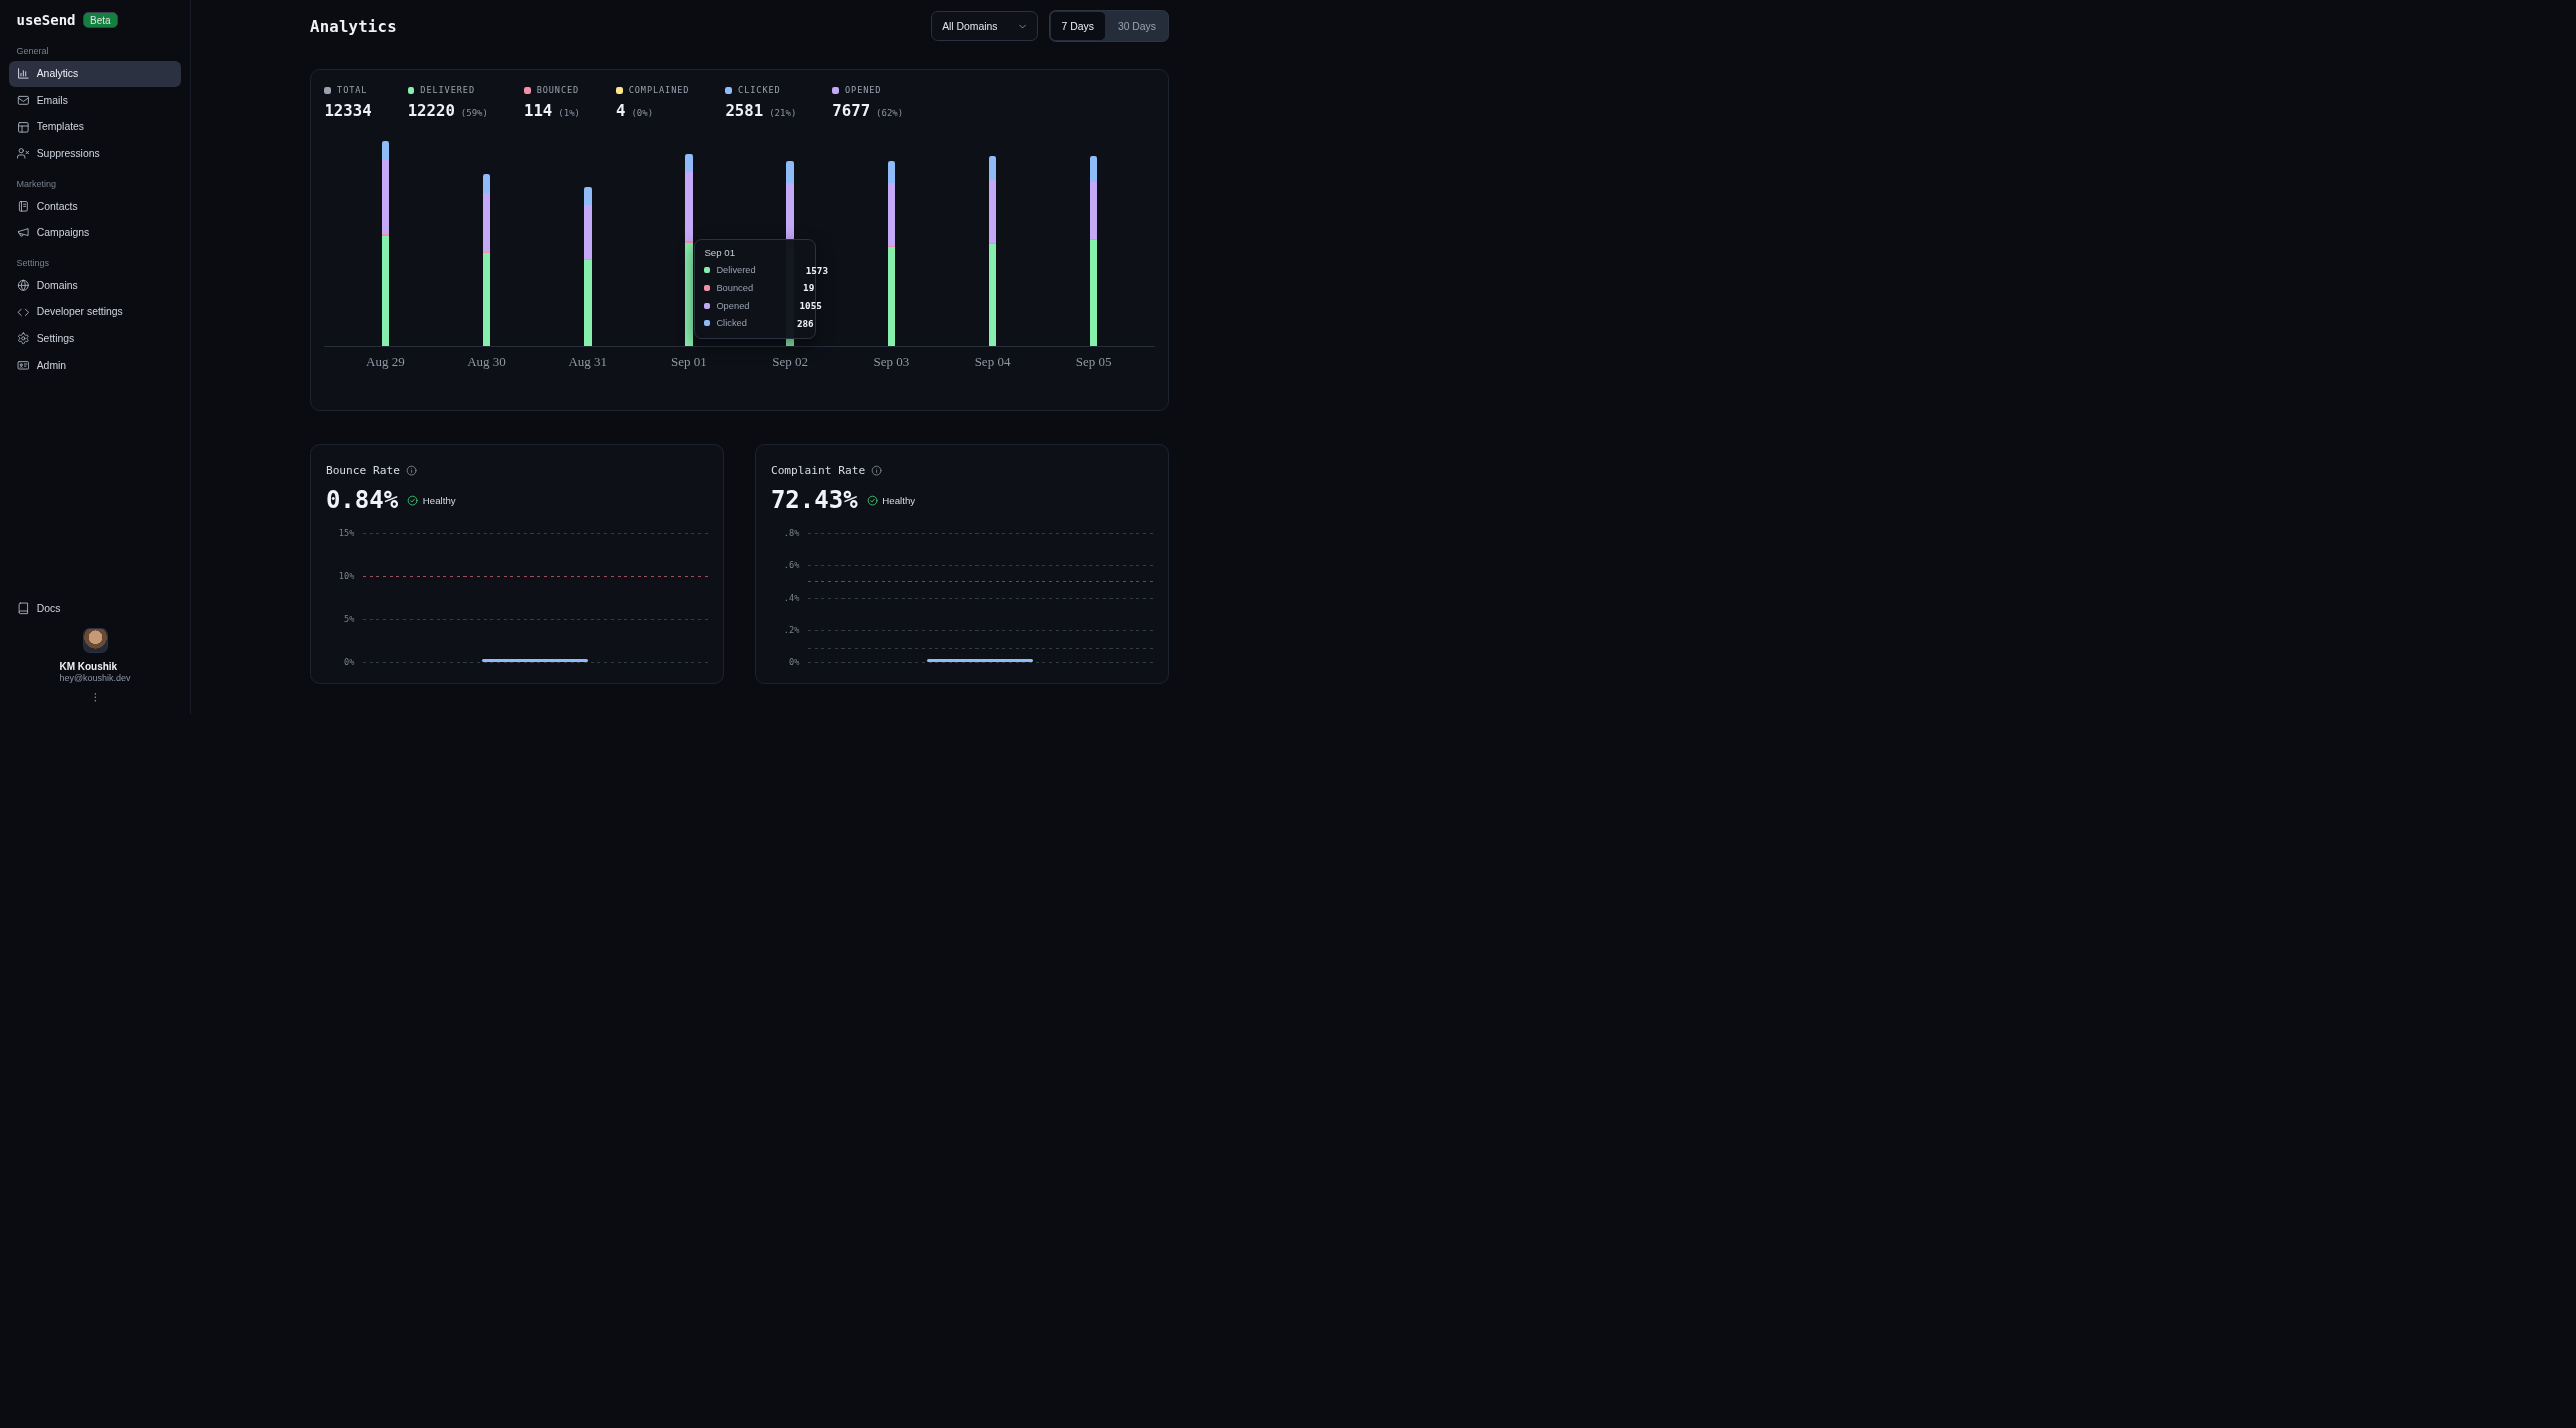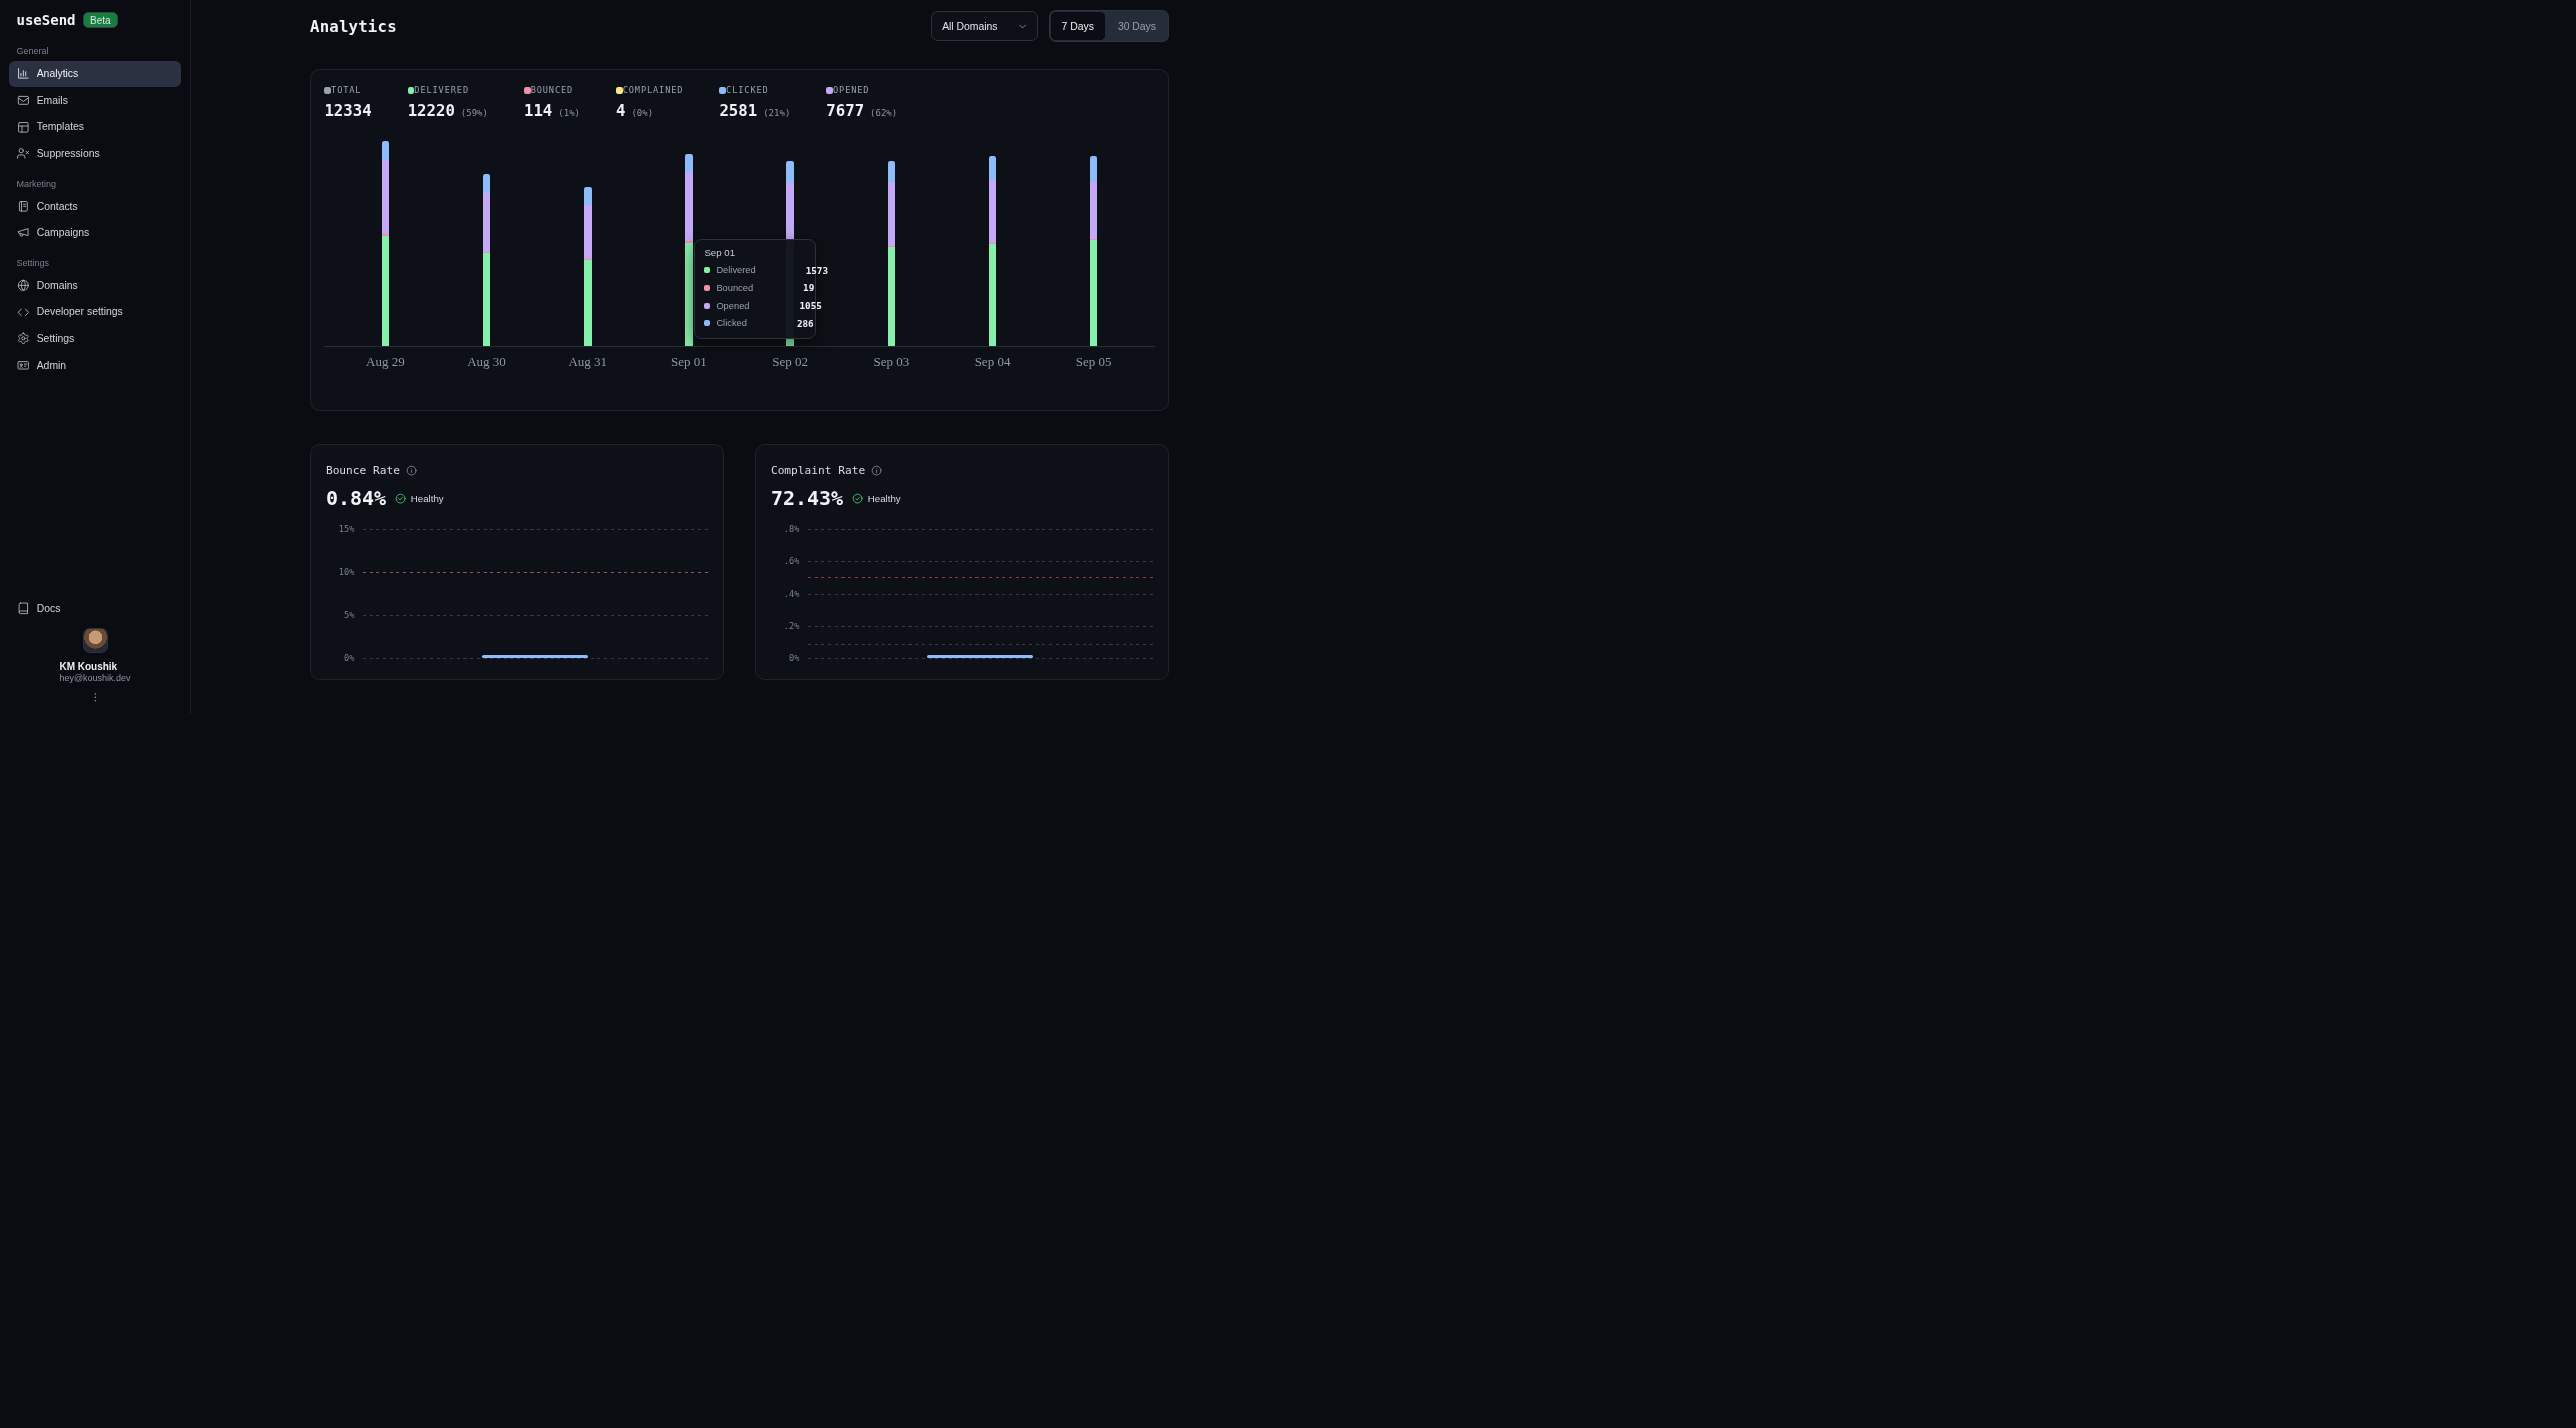--- a/index.html
+++ b/index.html
@@ -34,21 +34,21 @@
   .controls{display:flex;gap:10.4px;align-items:center;}
   .dropdown{display:flex;align-items:center;gap:19.4px;height:30px;padding:0 9px 0 10.4px;background:#0d1016;border:0.7px solid #2a3140;border-radius:6.7px;color:#e2e6ec;font-size:10.4px;cursor:pointer;font-family:inherit;}
   .dropdown .ic{width:11.2px;height:11.2px;color:#9aa3b2;}
   .range-toggle{display:flex;background:#262d3a;border:0.7px solid #2e3542;border-radius:6.7px;overflow:hidden;}
   .range-btn{height:30px;padding:0 12px;font-size:10.4px;color:#98a1b0;background:transparent;border:none;cursor:pointer;font-family:inherit;}
   .range-btn.active{background:#0a0d13;color:#eef1f5;border-radius:6px;box-shadow:inset 0 0 0 0.7px #323a49;}
 
   .card{background:#0d1016;border:0.7px solid #1d2430;border-radius:9.7px;}
   .stats-card{margin-top:27px;padding:15px 13.4px 40px;}
   .stats-row{display:flex;gap:36px;}
-  .stat .lab{display:flex;align-items:center;}
+  .stat .lab{display:flex;align-items:center;gap:6px;}
   .dot{width:6.7px;height:6.7px;border-radius:2.2px;flex:0 0 auto;}
   .stat .lab .stat-label{font-family:"DejaVu Sans Mono",monospace;font-size:8.6px;letter-spacing:0.9px;color:#98a1b0;}
   .stat .val{margin-top:5.2px;font-family:"DejaVu Sans Mono",monospace;font-size:15.7px;font-weight:700;color:#eef1f6;display:flex;align-items:baseline;gap:6px;}
   .stat .pct{font-size:9px;color:#8b93a3;font-weight:400;font-family:"DejaVu Sans Mono",monospace;}
 
   .chart-wrap{margin-top:18px;}
   .plot{position:relative;height:209px;display:flex;align-items:flex-end;padding:0 10.4px;border-bottom:0.7px solid #272e3b;}
   .slot{flex:1;display:flex;justify-content:center;align-items:flex-end;height:100%;}
   .bar{width:7.5px;display:flex;flex-direction:column-reverse;border-radius:2.2px 2.2px 0 0;overflow:hidden;}
   .xlabels{display:flex;padding:0 10.4px;margin-top:7.5px;}
@@ -58,21 +58,21 @@
   .tt-row{display:flex;align-items:center;gap:6px;margin-top:6.7px;}
   .tt-row .dot{width:6px;height:6px;border-radius:1.9px;}
   .tt-lab{flex:1;font-size:9.3px;color:#98a1b0;}
   .tt-val{font-family:"DejaVu Sans Mono",monospace;font-size:9.3px;font-weight:700;color:#eef1f6;margin-left:44px;}
 
   .rate-row{display:flex;gap:31px;margin-top:33px;}
   .rate-card{flex:1;padding:19.4px 13.4px 15px;}
   .rate-title{display:flex;align-items:center;gap:6px;font-family:"DejaVu Sans Mono",monospace;font-size:11.2px;color:#d7dce4;padding-left:1.5px;}
   .rate-title .ic{width:11.2px;height:11.2px;color:#8b93a3;cursor:pointer;}
   .rate-val-row{display:flex;align-items:center;gap:9px;margin-top:9px;padding-left:1.5px;}
-  .rate-val{font-family:"DejaVu Sans Mono",monospace;font-size:20px;font-weight:700;color:#f1f3f8;}
+  .rate-val{font-family:"DejaVu Sans Mono",monospace;font-size:24px;font-weight:700;color:#f1f3f8;}
   .healthy{display:flex;align-items:center;gap:4.5px;font-size:9.7px;color:#d7dce4;}
   .healthy .ic{width:11.2px;height:11.2px;color:#4ade80;}
   .rate-chart{position:relative;height:136px;margin-top:18px;}
   .rc-label{position:absolute;left:0;width:30px;text-align:right;transform:translateY(-50%);font-family:"DejaVu Sans Mono",monospace;font-size:8.6px;color:#78818f;}
   .rc-plot{position:absolute;left:39px;right:1.5px;top:0;bottom:4.5px;}
   .grid-line{position:absolute;left:0;right:0;height:0.7px;background-image:repeating-linear-gradient(to right,#343b49 0 3px,transparent 3px 6.7px);}
   .grid-line.red{background-image:repeating-linear-gradient(to right,rgba(244,94,110,.55) 0 3px,transparent 3px 6.7px);}
   .data-seg{position:absolute;height:3.7px;border-radius:2.2px;background:#8fbcf8;bottom:1.5px;}
 </style>
 </head>

